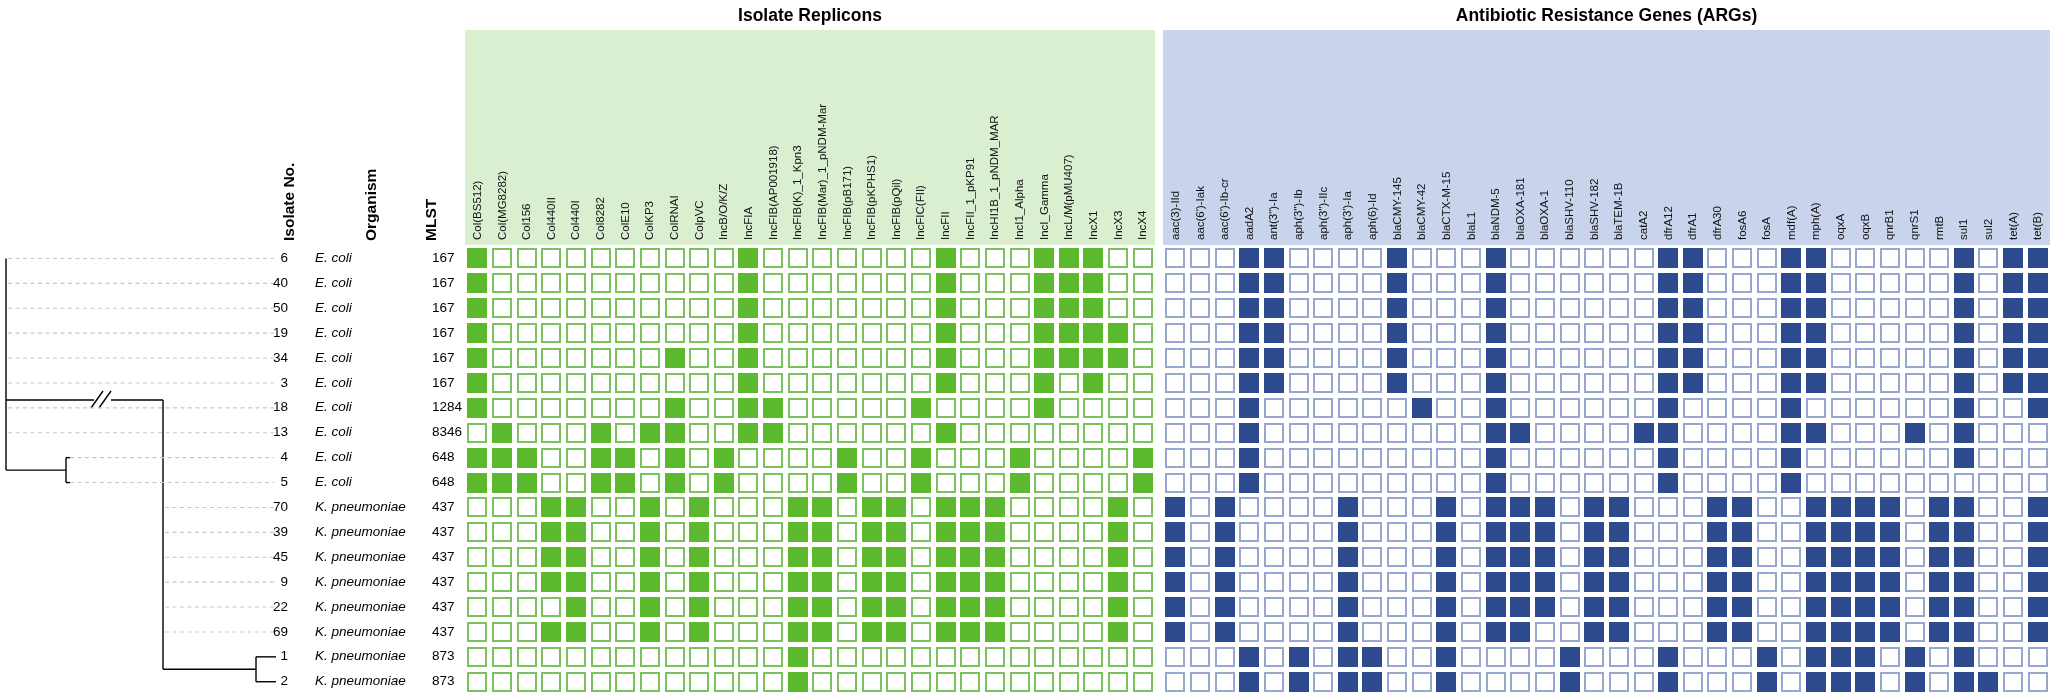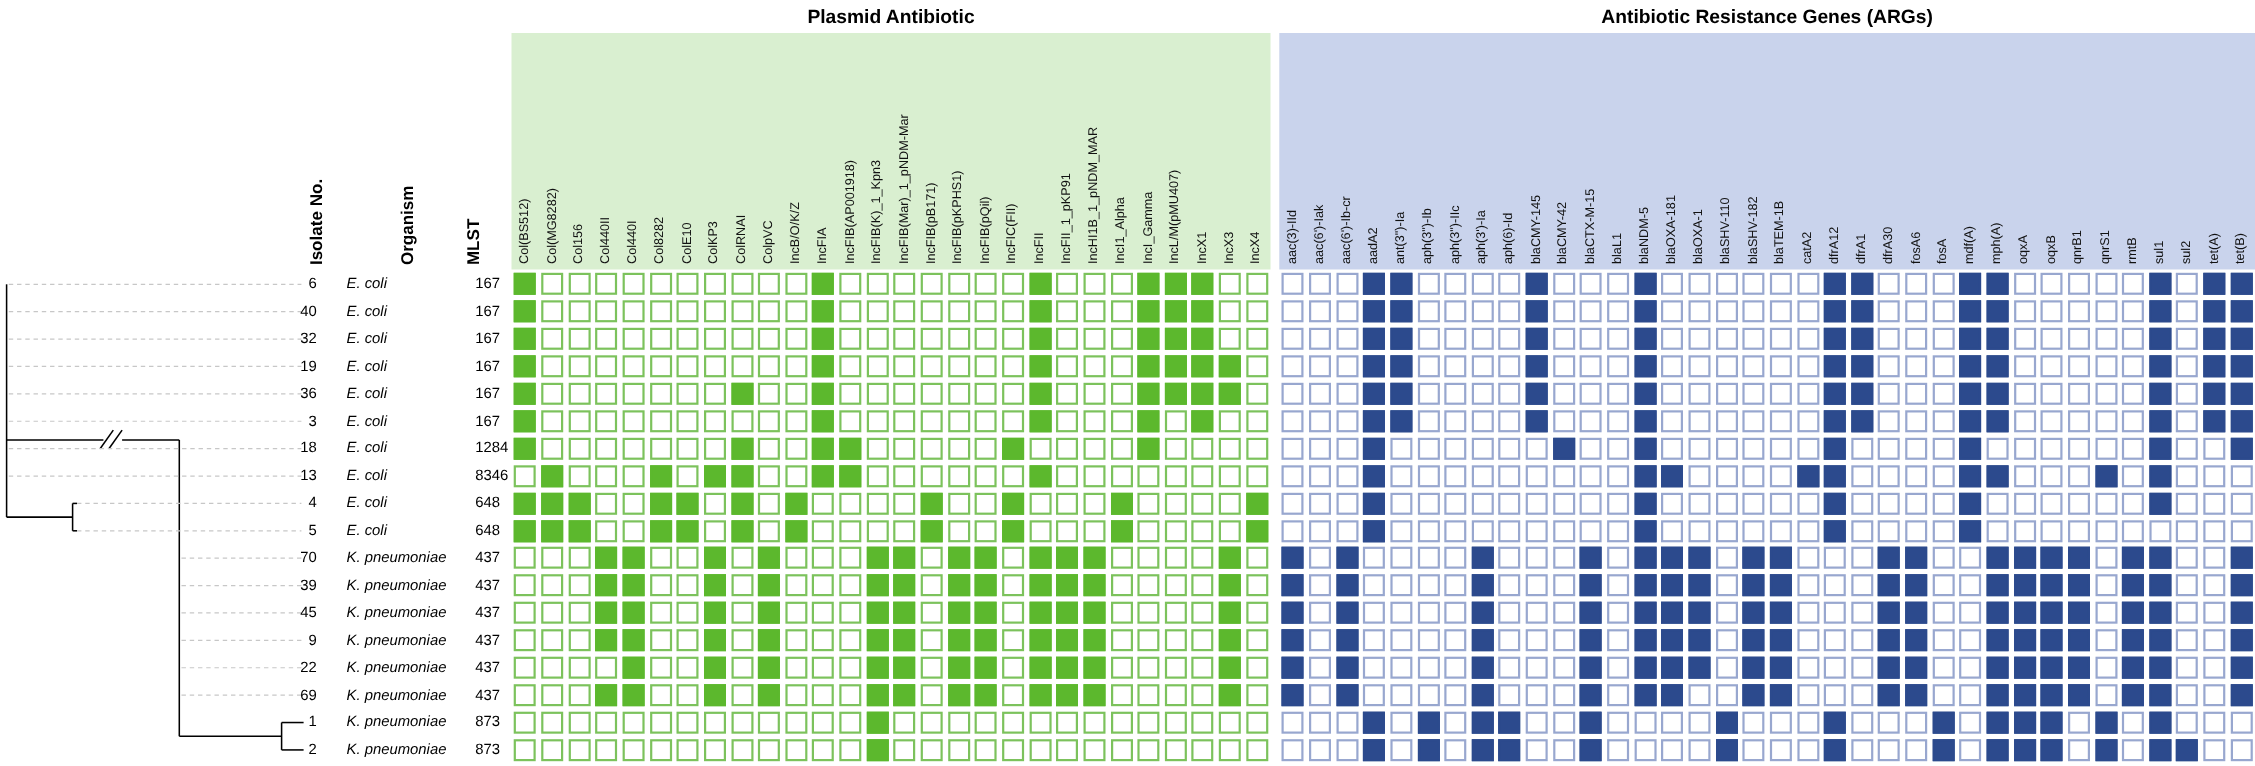--- a/index.html
+++ b/index.html
@@ -54,27 +54,27 @@
     <line x1="165" y1="631.95" x2="274" y2="631.95" class="dashed"></line>
   </svg>
 
 <div>
     <span class="row-iso" style="left:240px;width:48px;top:246.0px;height:24.9px;line-height:24.9px;">6</span>
     <span class="row-org" style="left:315px;width:110px;top:246.0px;height:24.9px;line-height:24.9px;">E. coli</span>
     <span class="row-mlst" style="left:432px;width:50px;top:246.0px;height:24.9px;line-height:24.9px;">167</span>
     <span class="row-iso" style="left:240px;width:48px;top:270.9px;height:24.9px;line-height:24.9px;">40</span>
     <span class="row-org" style="left:315px;width:110px;top:270.9px;height:24.9px;line-height:24.9px;">E. coli</span>
     <span class="row-mlst" style="left:432px;width:50px;top:270.9px;height:24.9px;line-height:24.9px;">167</span>
-    <span class="row-iso" style="left:240px;width:48px;top:295.8px;height:24.9px;line-height:24.9px;">32</span>
+    <span class="row-iso" style="left:240px;width:48px;top:295.8px;height:24.9px;line-height:24.9px;">50</span>
     <span class="row-org" style="left:315px;width:110px;top:295.8px;height:24.9px;line-height:24.9px;">E. coli</span>
     <span class="row-mlst" style="left:432px;width:50px;top:295.8px;height:24.9px;line-height:24.9px;">167</span>
     <span class="row-iso" style="left:240px;width:48px;top:320.7px;height:24.9px;line-height:24.9px;">19</span>
     <span class="row-org" style="left:315px;width:110px;top:320.7px;height:24.9px;line-height:24.9px;">E. coli</span>
     <span class="row-mlst" style="left:432px;width:50px;top:320.7px;height:24.9px;line-height:24.9px;">167</span>
-    <span class="row-iso" style="left:240px;width:48px;top:345.6px;height:24.9px;line-height:24.9px;">36</span>
+    <span class="row-iso" style="left:240px;width:48px;top:345.6px;height:24.9px;line-height:24.9px;">34</span>
     <span class="row-org" style="left:315px;width:110px;top:345.6px;height:24.9px;line-height:24.9px;">E. coli</span>
     <span class="row-mlst" style="left:432px;width:50px;top:345.6px;height:24.9px;line-height:24.9px;">167</span>
     <span class="row-iso" style="left:240px;width:48px;top:370.5px;height:24.9px;line-height:24.9px;">3</span>
     <span class="row-org" style="left:315px;width:110px;top:370.5px;height:24.9px;line-height:24.9px;">E. coli</span>
     <span class="row-mlst" style="left:432px;width:50px;top:370.5px;height:24.9px;line-height:24.9px;">167</span>
     <span class="row-iso" style="left:240px;width:48px;top:395.4px;height:24.9px;line-height:24.9px;">18</span>
     <span class="row-org" style="left:315px;width:110px;top:395.4px;height:24.9px;line-height:24.9px;">E. coli</span>
     <span class="row-mlst" style="left:432px;width:50px;top:395.4px;height:24.9px;line-height:24.9px;">1284</span>
     <span class="row-iso" style="left:240px;width:48px;top:420.3px;height:24.9px;line-height:24.9px;">13</span>
     <span class="row-org" style="left:315px;width:110px;top:420.3px;height:24.9px;line-height:24.9px;">E. coli</span>
@@ -109,21 +109,21 @@
     <span class="row-iso" style="left:240px;width:48px;top:669.3px;height:24.9px;line-height:24.9px;">2</span>
     <span class="row-org" style="left:315px;width:110px;top:669.3px;height:24.9px;line-height:24.9px;">K. pneumoniae</span>
     <span class="row-mlst" style="left:432px;width:50px;top:669.3px;height:24.9px;line-height:24.9px;">873</span>
   </div>
 
 <span class="axis-label" style="left:280px;top:241px;">Isolate No.</span>
 <span class="axis-label" style="left:362px;top:241px;">Organism</span>
 <span class="axis-label" style="left:422px;top:241px;">MLST</span>
 
 <div>
-  <div class="section-title" style="left:465px;width:690px;">Plasmid Antibiotic</div>
+  <div class="section-title" style="left:465px;width:690px;">Isolate Replicons</div>
   <div class="header-panel" style="left: 465px; width: 690px; background: rgb(217, 239, 208);"></div>
   <div>
       <span class="col-label" style="left: 470.8px; top: 240px;">Col(BS512)</span>
       <span class="col-label" style="left: 495.5px; top: 240px;">Col(MG8282)</span>
       <span class="col-label" style="left: 520.1px; top: 240px;">Col156</span>
       <span class="col-label" style="left: 544.8px; top: 240px;">Col440II</span>
       <span class="col-label" style="left: 569.4px; top: 240px;">Col440I</span>
       <span class="col-label" style="left: 594px; top: 240px;">Col8282</span>
       <span class="col-label" style="left: 618.7px; top: 240px;">ColE10</span>
       <span class="col-label" style="left: 643.3px; top: 240px;">ColKP3</span>

